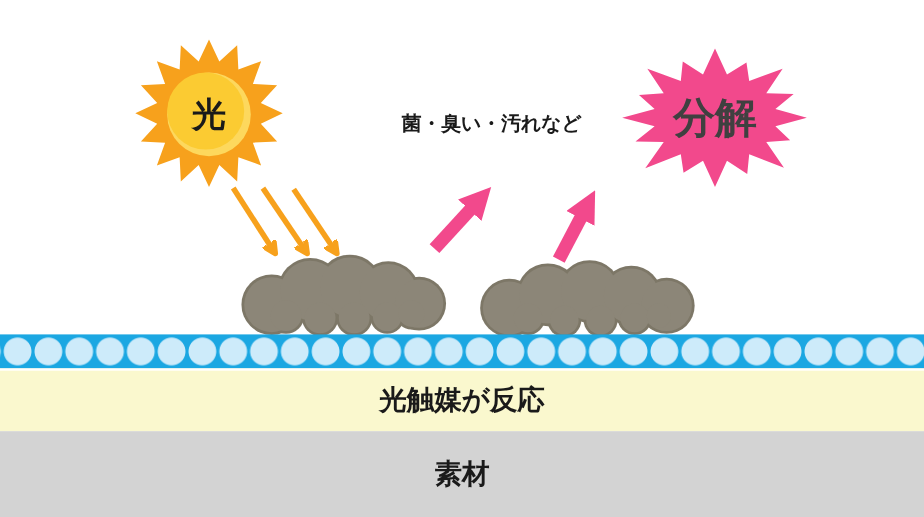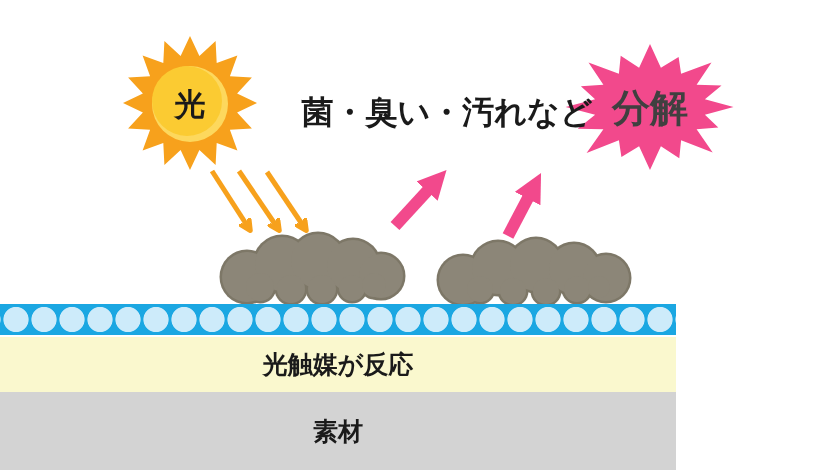--- a/index.html
+++ b/index.html
@@ -27,25 +27,25 @@
   
   .label{
     position:absolute;
     transform:translate(-50%,-50%);
     font-weight:700;
     color:var(--text);
     white-space:nowrap;
     line-height:1;
   }
   .sun-label{left:190px;top:104px;font-size:31px;}
-  .targets-label{left:447px;top:112px;font-size:32px;}
+  .targets-label{left:447px;top:112px;font-size:18px;}
   .burst-label{left:650px;top:108px;font-size:38px;color:#404040;}
 
   
-  .band{position:absolute;left:0;width:676px;box-sizing:border-box;
+  .band{position:absolute;left:0;width:840px;box-sizing:border-box;
         display:flex;align-items:center;justify-content:center;}
   .band-catalyst{
     top:304px;height:31px;
     background-color:var(--catalyst-band);
     background-image:radial-gradient(circle 13px at 50% 50%, var(--catalyst-particle) 12.2px, rgba(0,0,0,0) 13px);
     background-size:28px 31px;
     background-position:2px 0;
   }
   .band-reaction{
     top:335px;height:57px;

